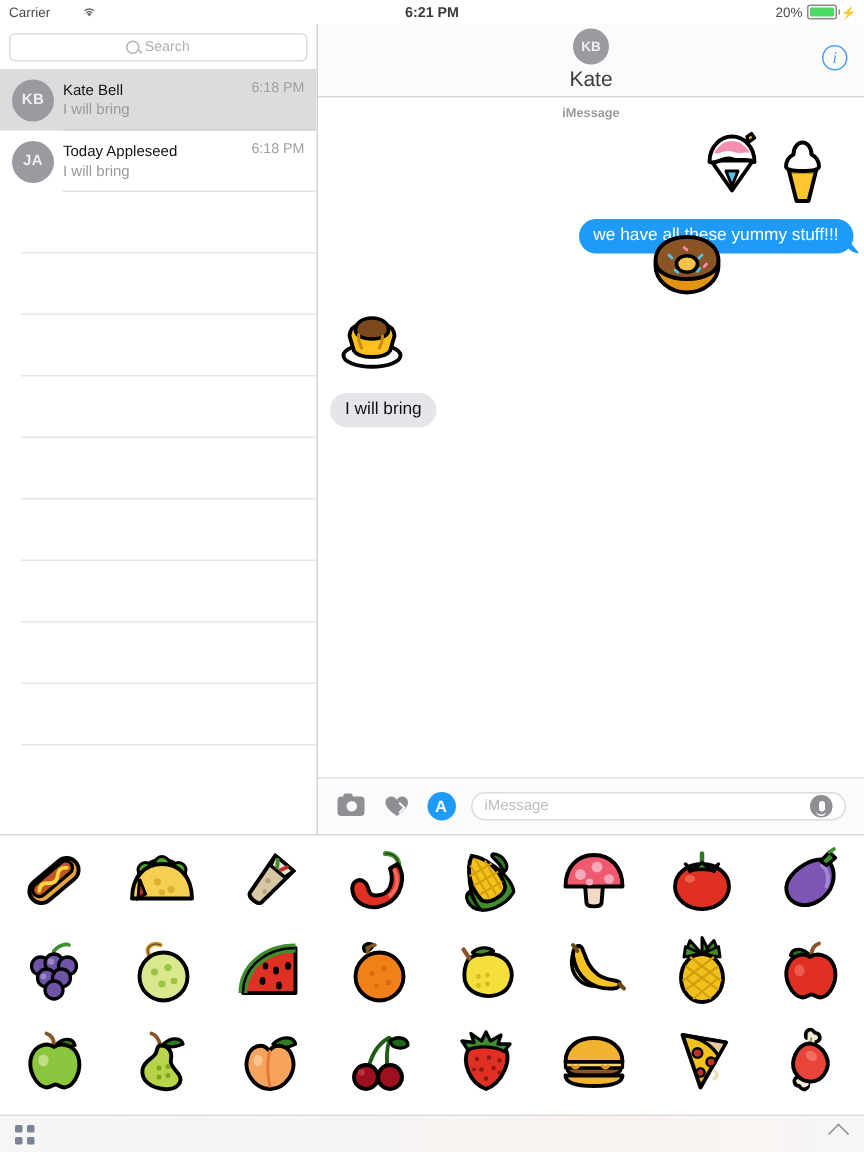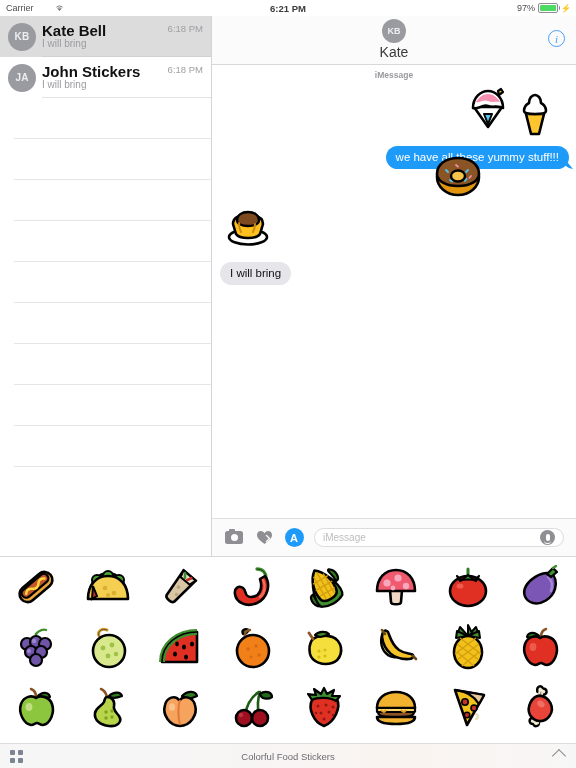--- a/index.html
+++ b/index.html
@@ -54,21 +54,21 @@
   .conv.selected { background: #dcdcdd; }
   .conv .sep { position: absolute; left: 42px; right: 0; bottom: 0; height: 1px; background: #e2e2e4; }
   .conv.selected .sep { background: #d0d0d2; }
   .avatar {
     width: 28px; height: 28px; border-radius: 50%; background: #9a9aa1;
     color: #eceef0; font-size: 10px; font-weight: bold;
     display: flex; align-items: center; justify-content: center;
     flex: 0 0 28px; letter-spacing: .2px;
   }
   .conv-body { flex: 1; margin-left: 6px; min-width: 0; }
-  .conv-name { font-size: 15px; font-weight: bold; color: #111; line-height: 13px; }
+  .conv-name { font-size: 10px; font-weight: normal; color: #111; line-height: 13px; }
   .conv-prev { font-size: 10px; color: #9b9b9f; line-height: 13px; }
   .conv-time { font-size: 9.5px; color: #a0a0a4; align-self: flex-start; margin-top: 7px; }
   .empty-row { height: 41px; position: relative; }
   .empty-row .sep { position: absolute; left: 14px; right: 0; bottom: 0; height: 1px; background: #e6e6e8; }
 
   
   .thread {
     position: absolute; top: 16px; left: 212px; right: 0; bottom: 212px;
     background: #ffffff; overflow: hidden;
   }
@@ -163,43 +163,49 @@
     <div class="sb-left">
       <span>Carrier</span>
       <svg width="9" height="8" viewBox="0 0 9 8">
         <path d="M4.5 7 L3 5.2 A2.4 2.4 0 0 1 6 5.2 Z" fill="#6d6d6d"></path>
         <path d="M1.4 3.2 A4.6 4.6 0 0 1 7.6 3.2" stroke="#6d6d6d" stroke-width="0.9" fill="none"></path>
         <path d="M2.5 4.6 A3 3 0 0 1 6.5 4.6" stroke="#6d6d6d" stroke-width="0.9" fill="none"></path>
       </svg>
     </div>
     <div class="sb-center">6:21 PM</div>
     <div class="sb-right">
-      <span>97%</span>
+      <span>20%</span>
       <span class="batt">
           <i></i>
         </span>
       <span class="bolt">⚡</span>
     </div>
   </div>
 
   <div class="sidebar">
+    <div class="search-wrap">
+      <div class="search-box">
+        <span class="mag"></span>
+        <span class="search-ph">Search</span>
+      </div>
+    </div>
     <div class="conv-list" id="conv-list">
         <div class="conv selected">
           <div class="avatar">KB</div>
           <div class="conv-body">
             <div class="conv-name">Kate Bell</div>
             <div class="conv-prev">I will bring</div>
           </div>
           <div class="conv-time">6:18 PM</div>
           <div class="sep"></div>
         </div>
         <div class="conv">
           <div class="avatar">JA</div>
           <div class="conv-body">
-            <div class="conv-name">John Stickers</div>
+            <div class="conv-name">Today Appleseed</div>
             <div class="conv-prev">I will bring</div>
           </div>
           <div class="conv-time">6:18 PM</div>
           <div class="sep"></div>
         </div>
         <div class="empty-row">
           <div class="sep"></div>
         </div>
         <div class="empty-row">
           <div class="sep"></div>
@@ -597,17 +603,16 @@
       </div>
   </div>
 
   <div class="bottombar">
     <span class="grid-ico">
         <span></span>
         <span></span>
         <span></span>
         <span></span>
       </span>
-    <span class="pack-name">Colorful Food Stickers</span>
     <span class="chev-up"></span>
   </div>
 
 </div>
 
 </body></html>

